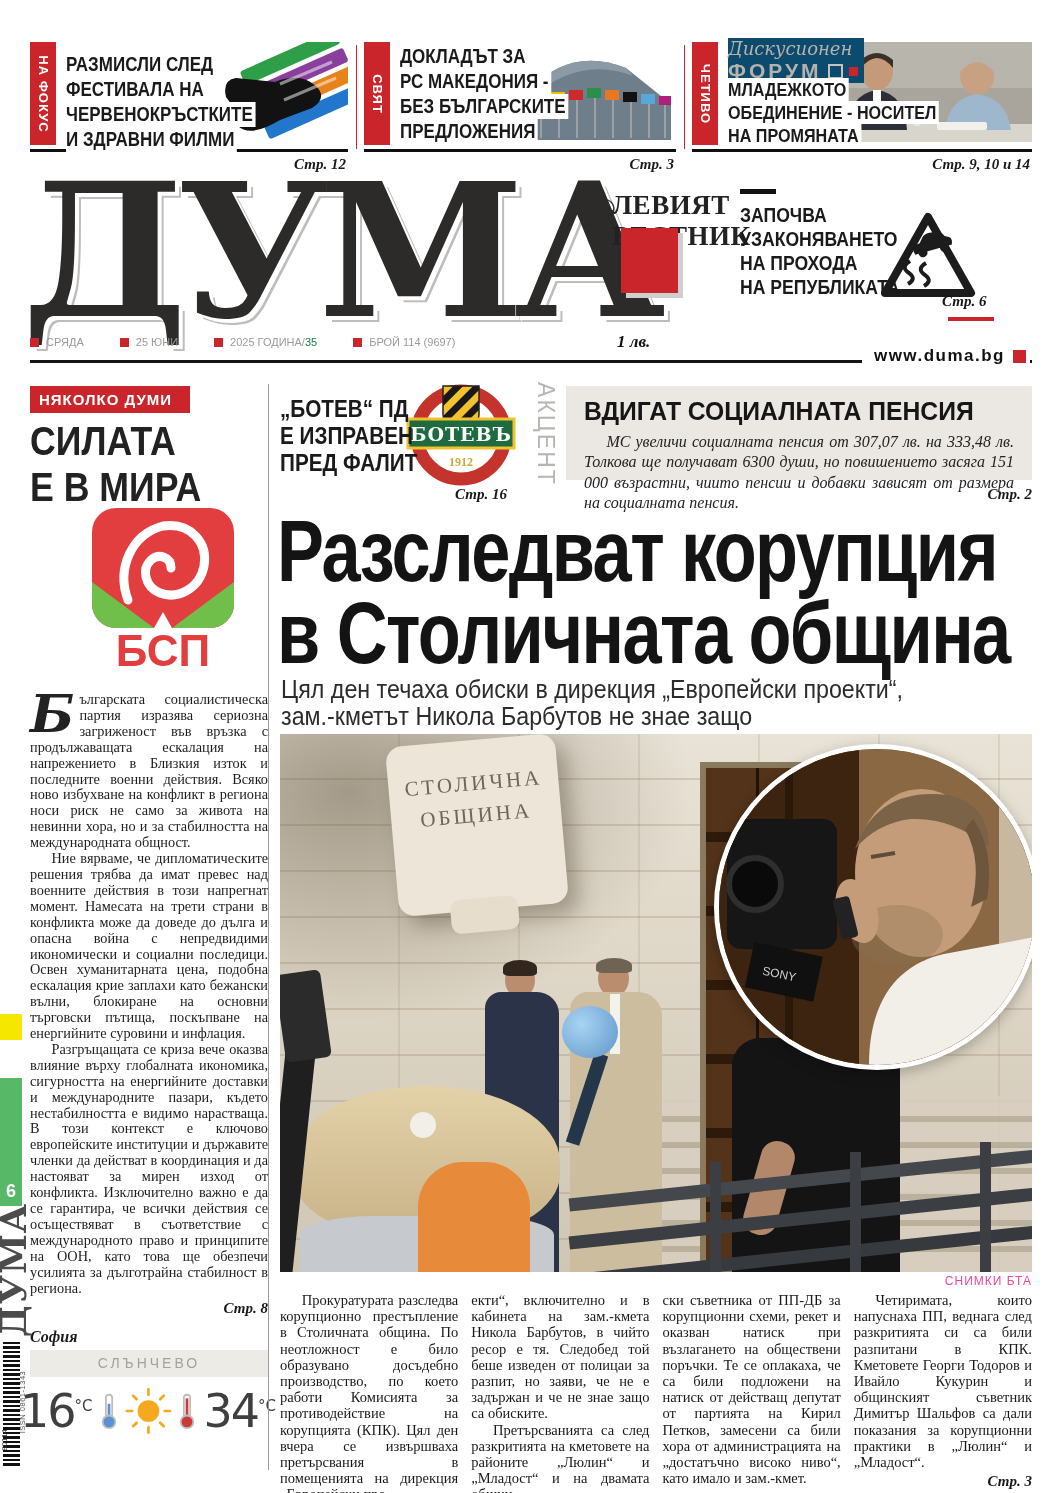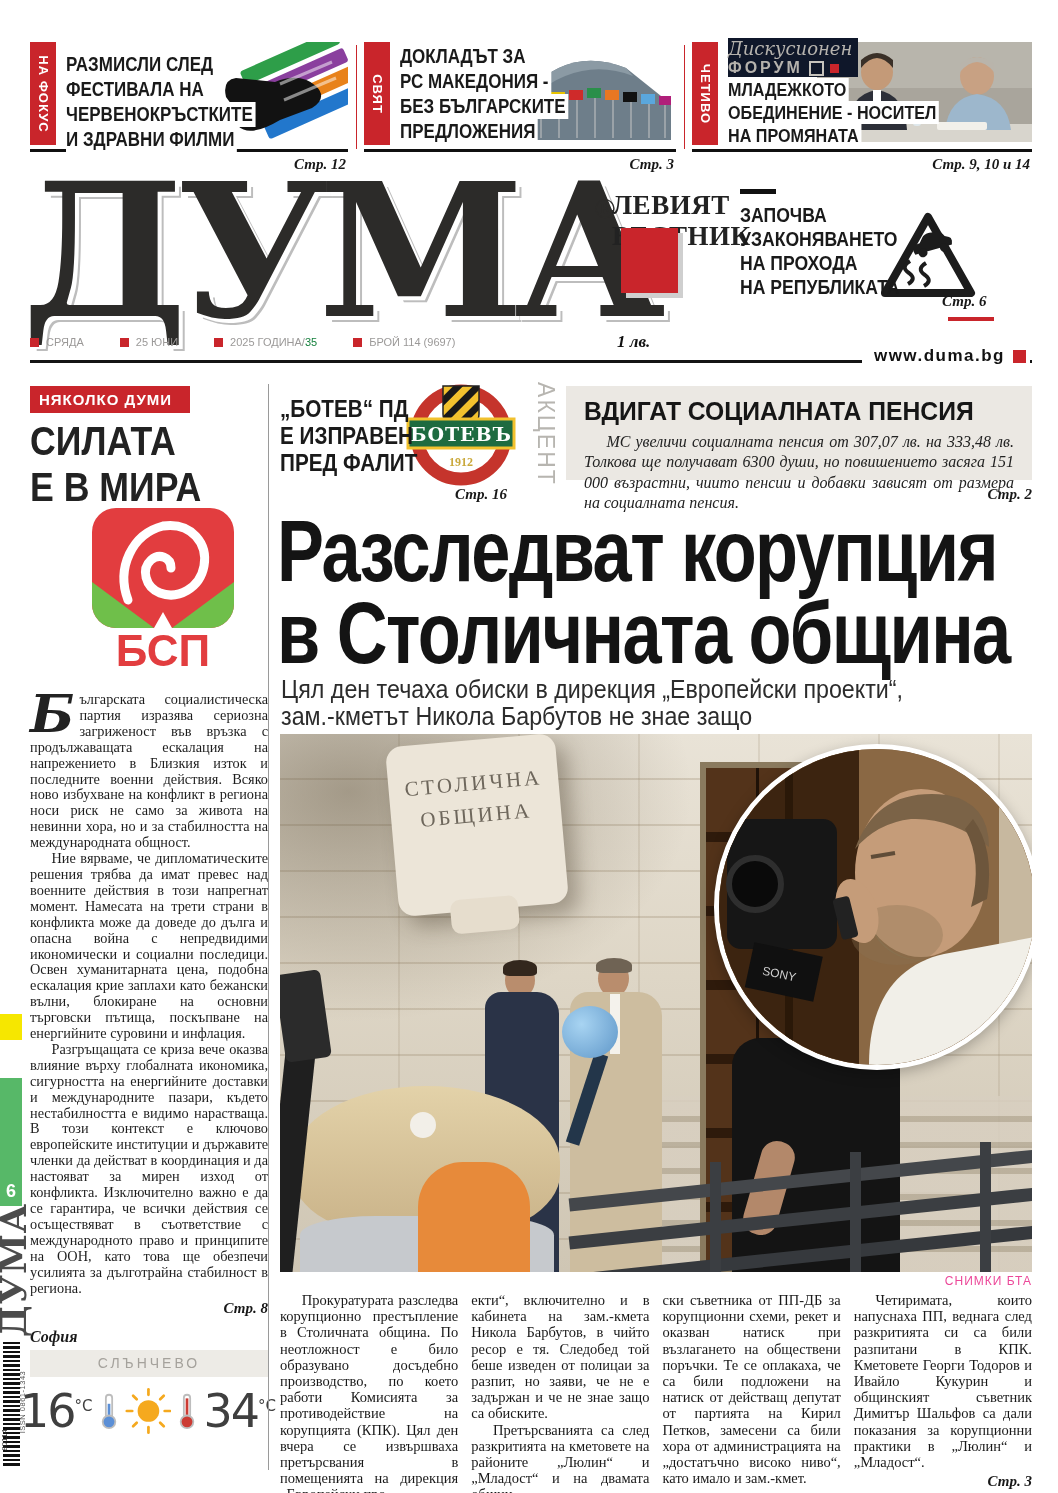--- a/index.html
+++ b/index.html
@@ -126,21 +126,21 @@
   .barcode{position:absolute;left:3px;top:1342px;width:17px;height:126px;
         background:repeating-linear-gradient(180deg,#111 0 2px,#fff 2px 4px,#111 4px 7px,#fff 7px 9px);}
   .issn{position:absolute;left:16px;top:1332px;width:12px;height:140px;}
   .issn span{position:absolute;left:50%;top:50%;transform:translate(-50%,-50%) rotate(-90deg);
         font-size:7.5px;letter-spacing:.5px;color:#555;white-space:nowrap;}
   .bdigits{position:absolute;left:-1px;top:1410px;width:10px;height:60px;}
   .bdigits span{position:absolute;left:50%;top:50%;transform:translate(-50%,-50%) rotate(-90deg);
         font-size:8px;color:#333;white-space:nowrap;}
 
   .kicker1{font:italic 18px "DejaVu Serif",serif;color:#b5b2ad;}
-  .kicker2{font-size:16px;letter-spacing:3px;color:#b5b2ad;font-weight:bold;display:inline-flex;align-items:center;gap:6px;}
+  .kicker2{font-size:21px;letter-spacing:3px;color:#b5b2ad;font-weight:bold;display:inline-flex;align-items:center;gap:6px;}
   .kicker2 i{display:inline-block;width:9px;height:9px;background:#c9252b;}
   .kicker2 u{display:inline-block;width:11px;height:11px;border:2px solid #c6c3bd;text-decoration:none;}
 </style>
 </head>
 <body>
 
 <div class="page">
 
   <div class="teaser" style="left:30px;width:318px;">
     <div class="sec-label">
@@ -219,21 +219,21 @@
       <ellipse cx="60" cy="30" rx="16" ry="18" fill="#c49a78"></ellipse>
       <path d="M44,26 Q60,6 76,26 L76,18 Q60,4 44,18 Z" fill="#3a3028"></path>
       <path d="M30,88 Q32,52 60,48 Q88,52 90,88 Z" fill="#2c2f38"></path>
       <rect x="56" y="48" width="8" height="20" fill="#fff"></rect>
       <ellipse cx="160" cy="34" rx="17" ry="19" fill="#c8a183"></ellipse>
       <path d="M143,30 Q160,10 177,30 L177,22 Q160,8 143,22 Z" fill="#b9b4ab"></path>
       <path d="M128,88 Q132,56 160,52 Q190,56 194,88 Z" fill="#9db7cc"></path>
       <rect x="120" y="80" width="50" height="8" rx="2" fill="#f2f0ea"></rect>
       <rect x="96" y="62" width="8" height="22" rx="3" fill="#dfe8ec"></rect>
     </svg>
-    <div style="position:absolute;left:36px;top:-4px;z-index:2;background:#0f172a;padding-right:6px;">
+    <div style="position:absolute;left:36px;top:-4px;z-index:2;background:#0c4a6e;padding-right:6px;">
       <span class="kicker1">Дискусионен</span><br>
       <span class="kicker2">
           <span>ФОРУМ</span>
           <u></u>
           <i></i>
         </span>
     </div>
     <div style="position:absolute;left:36px;top:36px;">
       <div class="t-line" style="height:23px;line-height:23px;"><span class="cnd" style="font-size:19px;">МЛАДЕЖКОТО</span></div>
       <div class="t-line" style="height:23px;line-height:23px;"><span class="cnd" style="font-size:19px;">ОБЕДИНЕНИЕ - НОСИТЕЛ</span></div>

